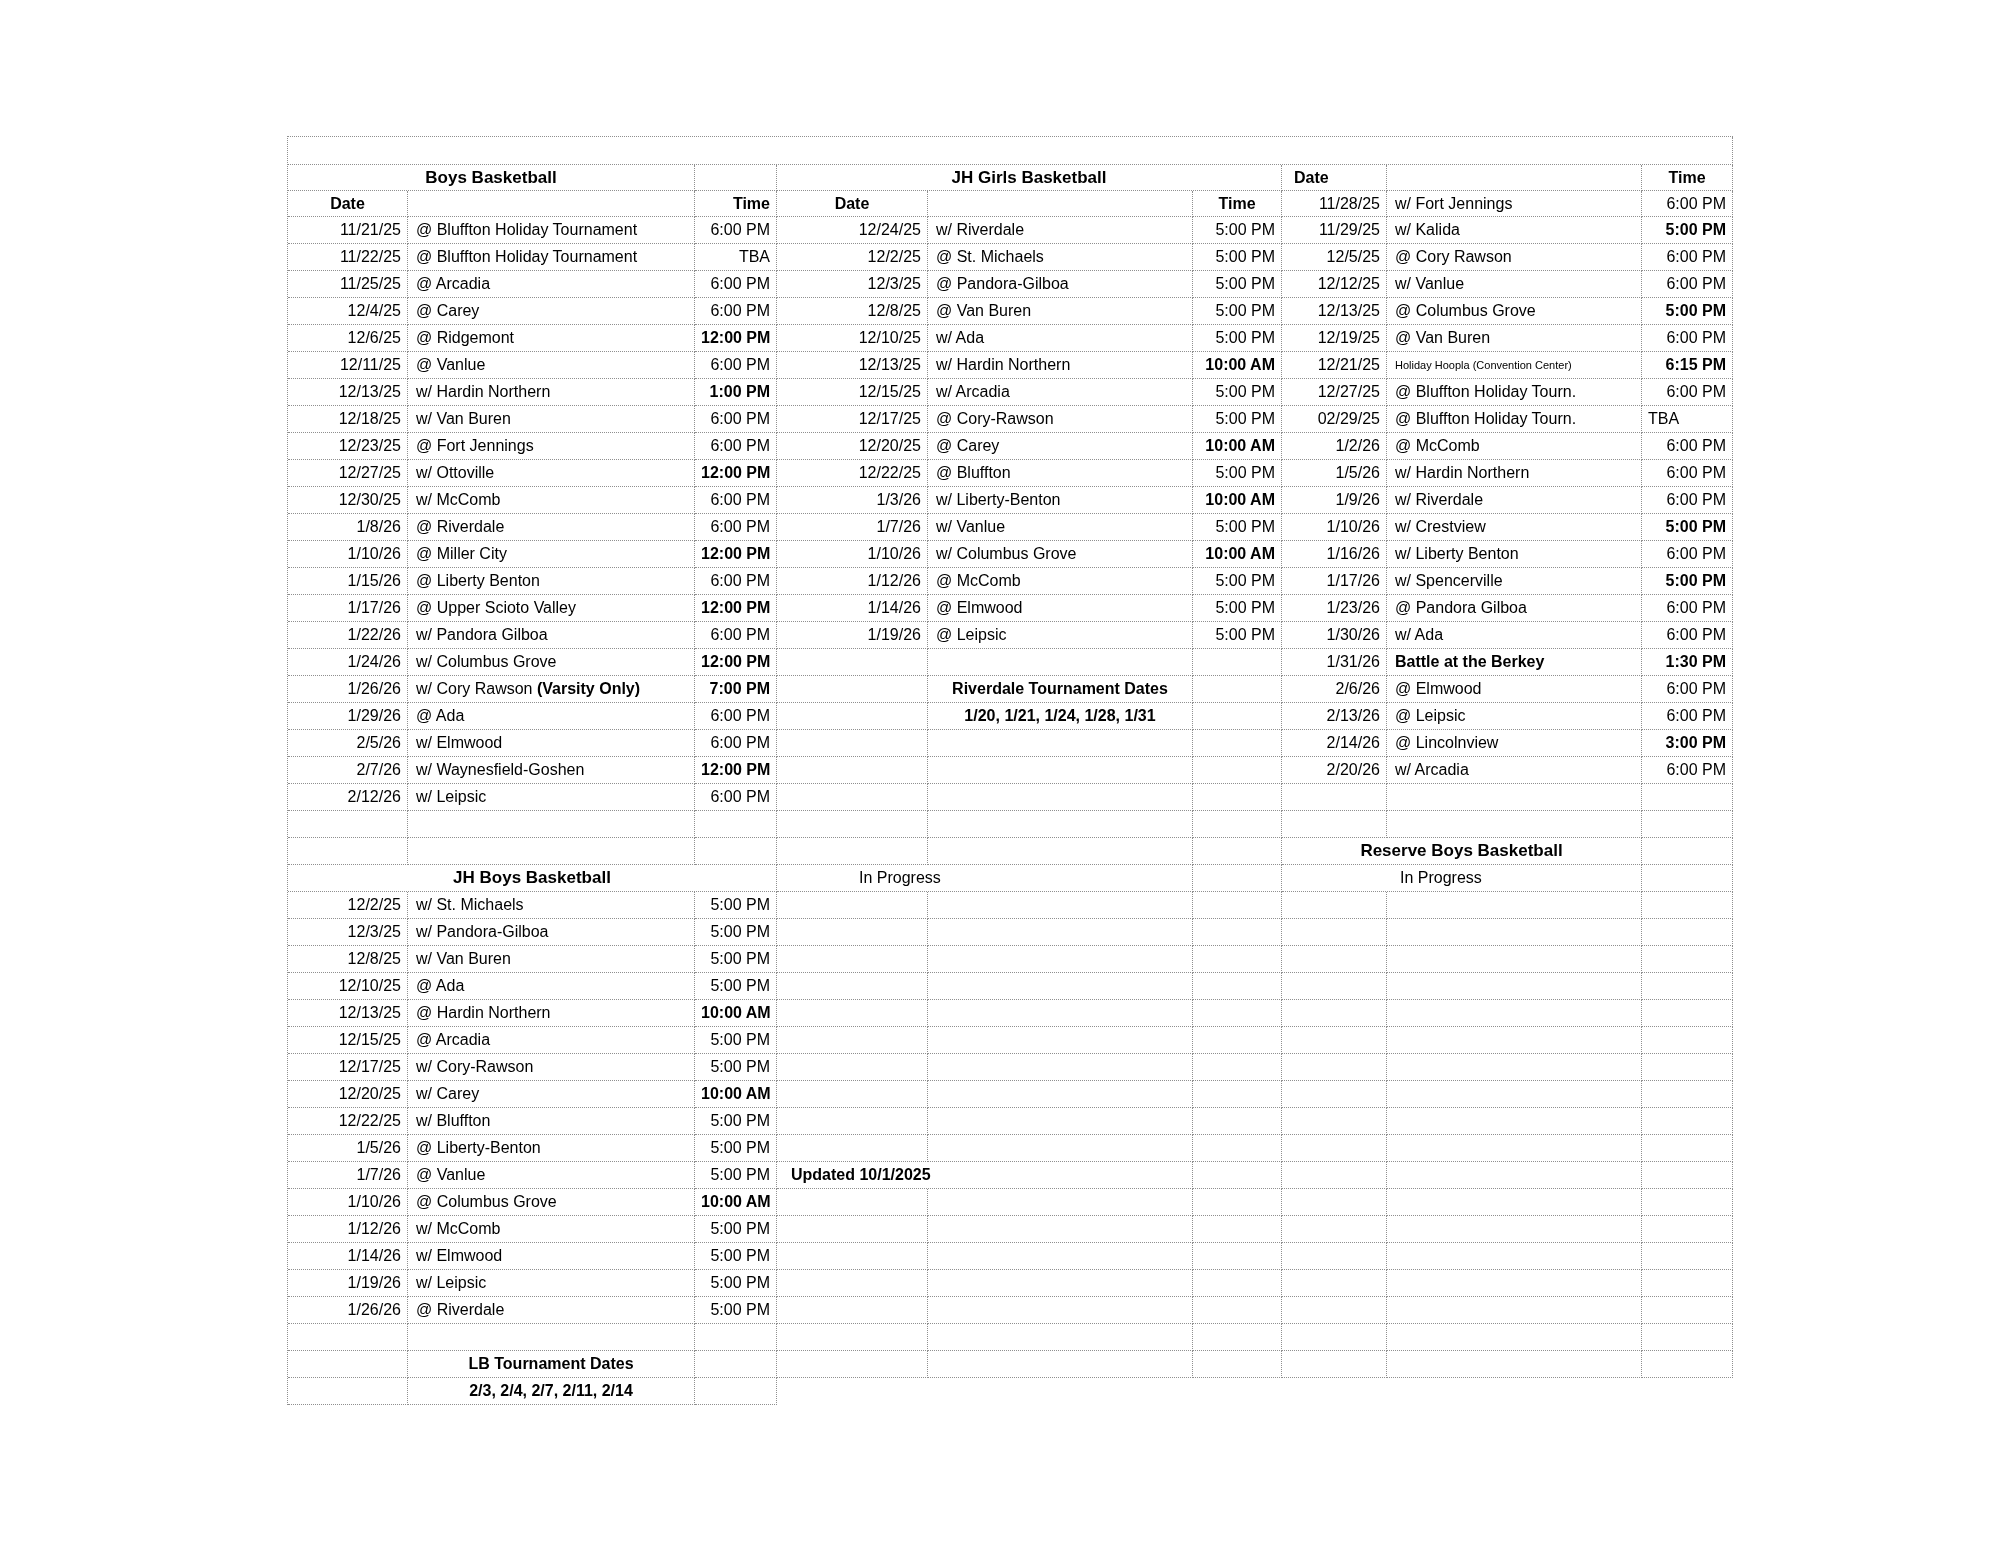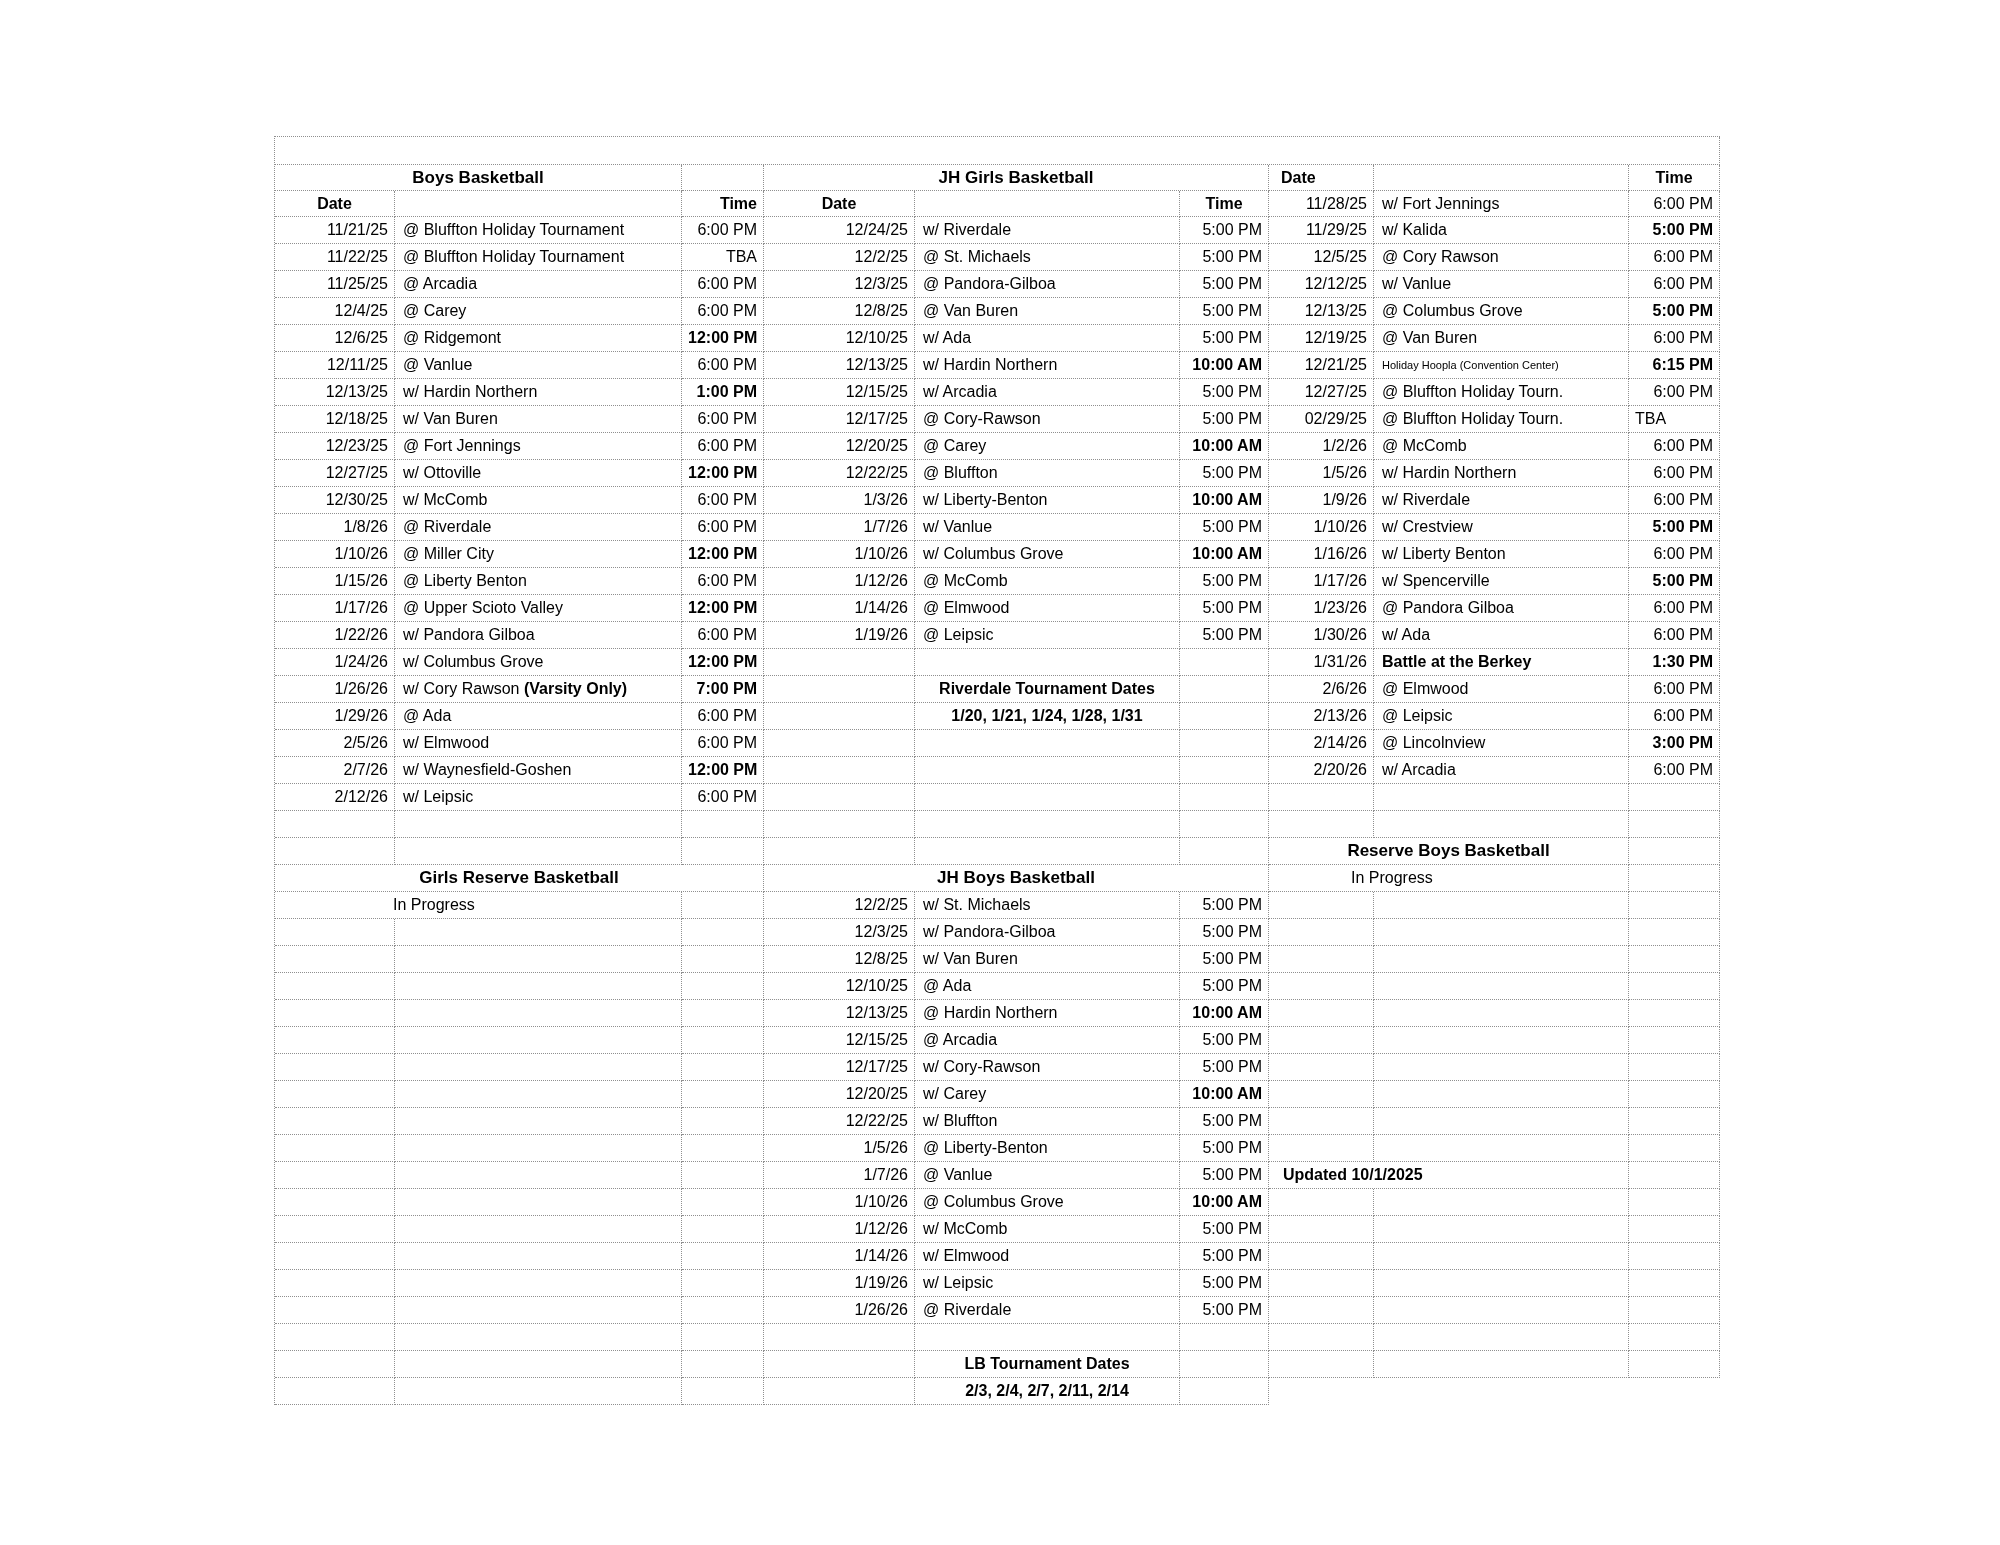--- a/index.html
+++ b/index.html
@@ -1,19 +1,19 @@
 <!DOCTYPE html>
 <html><head>
 <meta charset="utf-8">
 <style>
   html,body{margin:0;padding:0;background:#fff;}
   body{width:2000px;height:1545px;position:relative;overflow:hidden;
        font-family:"Liberation Sans","DejaVu Sans",sans-serif;color:#000;}
   #sheet{
-    position:absolute;left:274px;top:136px;
+    position:absolute;left:287px;top:136px;
     display:grid;
     grid-template-columns:120px 287px 82px 151px 265px 89px 105px 255px 91px;
     grid-template-rows:28px 26px 26px repeat(44,27px);
     border-top:1px dotted #8f8f8f;
     border-left:1px dotted #8f8f8f;
     font-size:16px;line-height:26px;
   }
   .c{
     box-sizing:border-box;
     border-right:1px dotted #8f8f8f;
@@ -264,21 +264,20 @@
     <div class="c"></div>
     <div class="c"></div>
     <div class="c"></div>
     <div class="c"></div>
     <div class="c"></div>
     <div class="c"></div>
     <div class="c"></div>
     <div class="c"></div>
     <div class="c ttl" style="grid-column: span 2;">Reserve Boys Basketball</div>
     <div class="c"></div>
-    <div class="c ttl" style="grid-column: span 3;">Girls Reserve Basketball</div>
     <div class="c ttl" style="grid-column: span 3;">JH Boys Basketball</div>
     <div class="c it ip1" style="grid-column: span 2;">In Progress</div>
     <div class="c"></div>
     <div class="c it ip2" style="grid-column: span 2;">In Progress</div>
     <div class="c"></div>
     <div class="c rt">12/2/25</div>
     <div class="c opp">w/ St. Michaels</div>
     <div class="c rt">5:00 PM</div>
     <div class="c"></div>
     <div class="c"></div>

